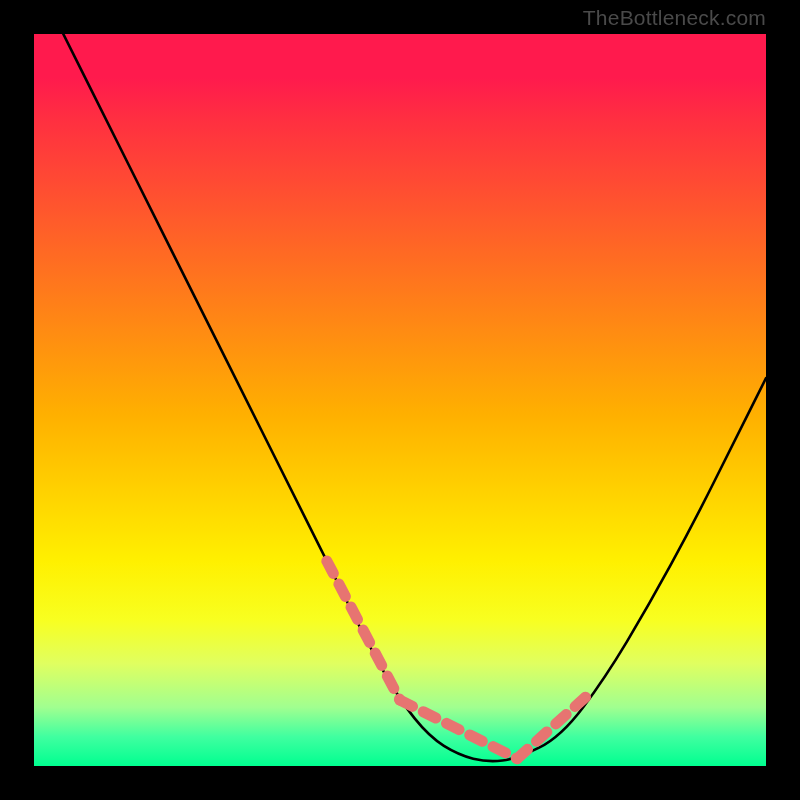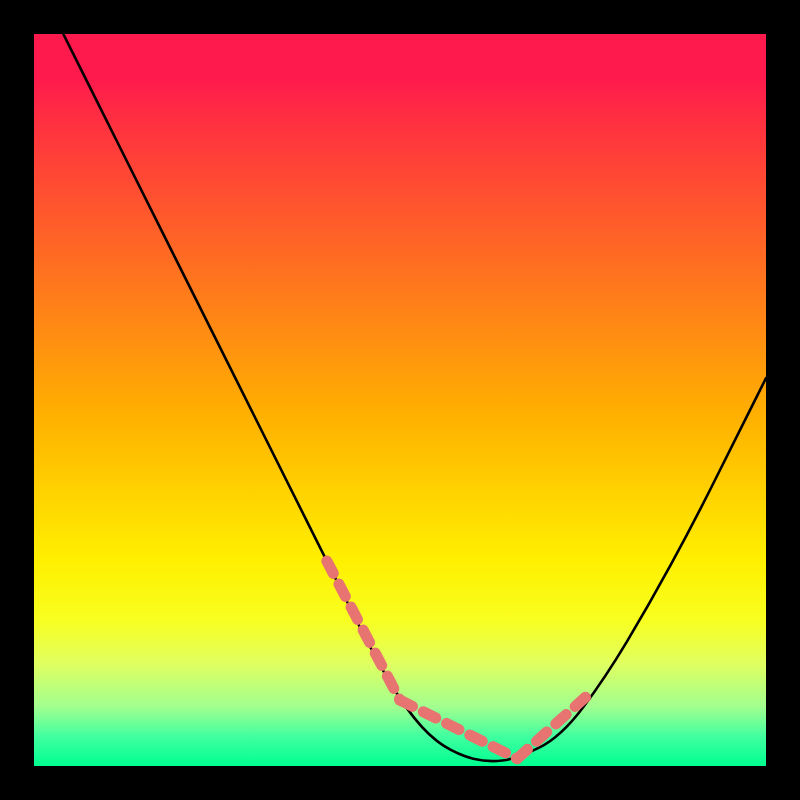--- a/index.html
+++ b/index.html
@@ -55,20 +55,21 @@
     top: 0;
     width: 732px;
     height: 732px;
     pointer-events: none;
   }
 </style>
 </head>
 <body>
 
 <div class="container">
+  <div class="watermark">TheBottleneck.com</div>
   <div class="plot-area">
     <svg class="curve" viewBox="0 0 732 732" preserveAspectRatio="none">
       <g>
           <path d="M 29.28 0 Q 29.28 0 51.24 43.920000000000016 Q 73.2 87.84000000000003 95.16 131.76 Q 117.12 175.67999999999995 139.07999999999998 219.59999999999997 Q 161.04 263.52 183 307.44 Q 204.96 351.36 226.92000000000002 395.28 Q 248.88000000000002 439.2 270.84000000000003 483.12 Q 292.8 527.04 314.76 570.96 Q 336.72 614.88 351.36 640.5 Q 366 666.12 380.64 684.4200000000001 Q 395.28000000000003 702.72 409.91999999999996 711.87 Q 424.55999999999995 721.02 439.19999999999993 724.6800000000001 Q 453.84 728.34 468.48 726.51 Q 483.12 724.68 505.08 713.7 Q 527.04 702.72 549 673.44 Q 570.96 644.16 592.9200000000001 607.56 Q 614.88 570.96 636.84 530.7 Q 658.8000000000001 490.44 680.76 446.52 Q 702.72 402.59999999999997 717.36 373.31999999999994 T 732 344.03999999999996" fill="none" stroke="#000000" stroke-width="2.6" stroke-linecap="round"></path>
         </g>
       <g>
           <path d="M 292.8 527.04 L 366 666.12" fill="none" stroke="#e77471" stroke-width="11" stroke-linecap="round" stroke-dasharray="14 12"></path>
           <path d="M 366 666.12 L 483.12 724.68" fill="none" stroke="#e77471" stroke-width="11" stroke-linecap="round" stroke-dasharray="14 12"></path>
           <path d="M 483.12 724.68 L 556.32 658.8" fill="none" stroke="#e77471" stroke-width="11" stroke-linecap="round" stroke-dasharray="14 12"></path>
         </g>

